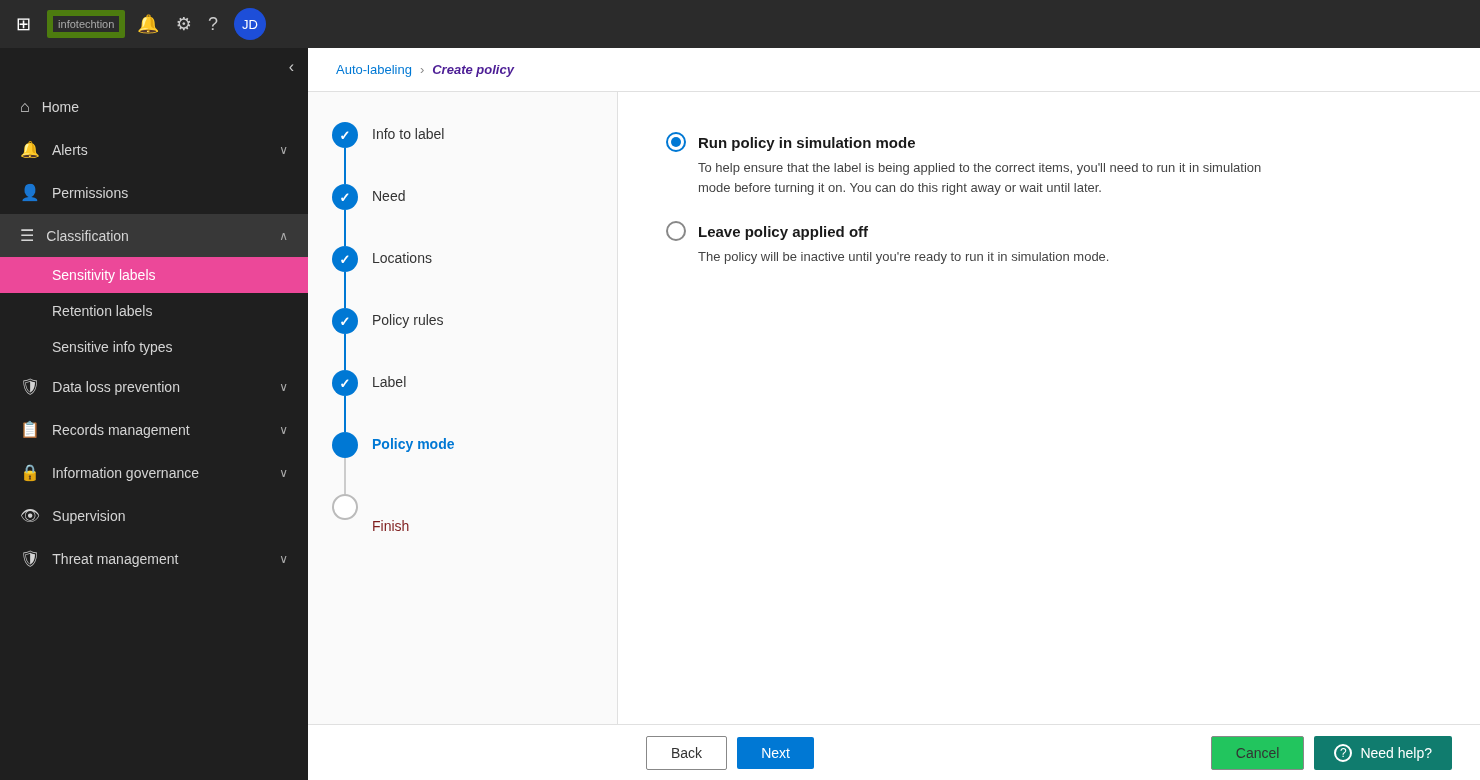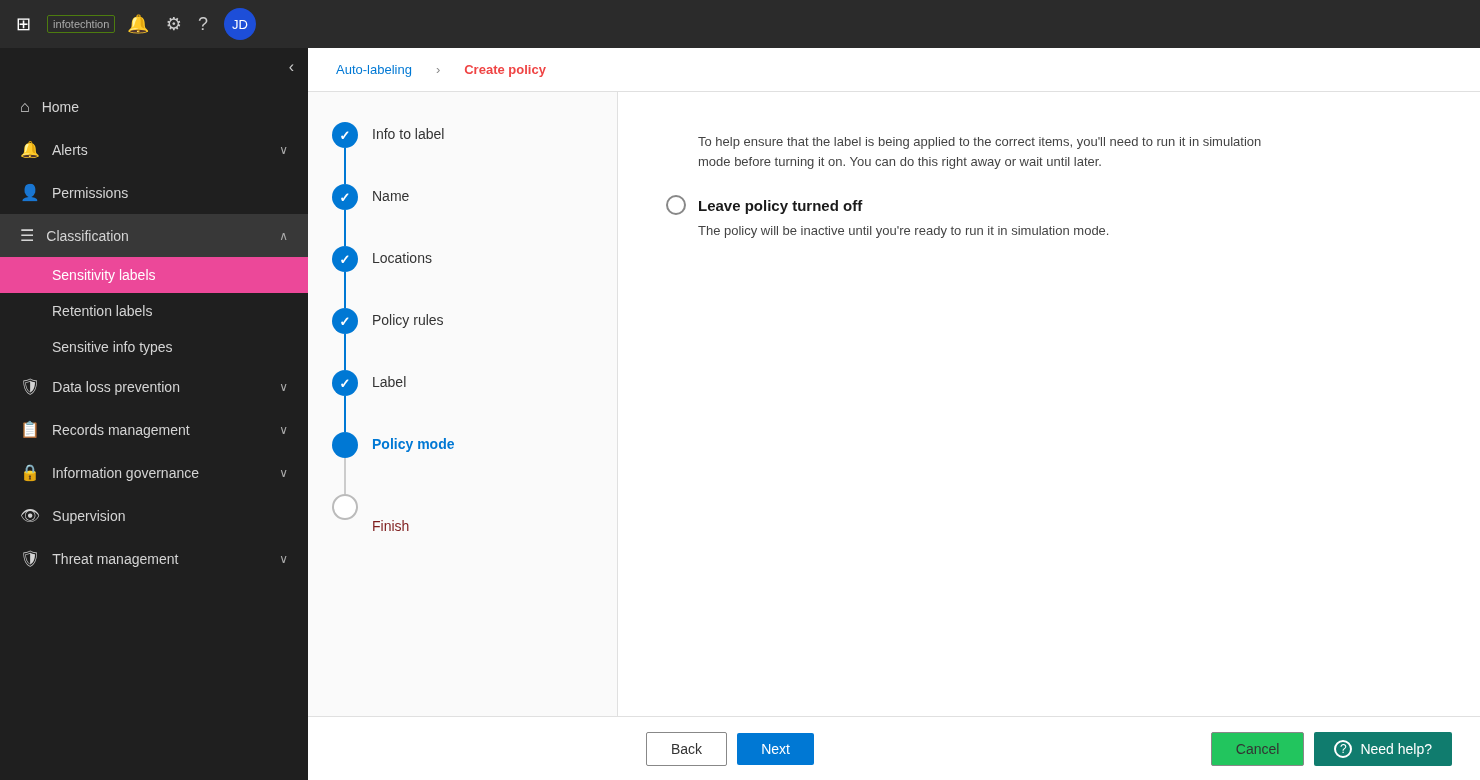--- a/index.html
+++ b/index.html
@@ -17,21 +17,21 @@
     }
     .topbar-waffle {
       color: #fff;
       font-size: 18px;
       cursor: pointer;
       padding: 4px;
     }
     .topbar-logo {
       color: #aaa;
       font-size: 11px;
-      border: 1px solid #4d7c0f;
+      border: 6px solid #4d7c0f;
       padding: 2px 5px;
       border-radius: 2px;
     }
     .topbar-title {
       color: #fff;
       font-size: 15px;
       font-weight: 400;
       flex: 1;
     }
     .topbar-icons {
@@ -123,30 +123,30 @@
     }
 
     
     .breadcrumb {
       padding: 14px 28px;
       font-size: 13px;
       color: #555;
       border-bottom: 1px solid #e0e0e0;
       display: flex;
       align-items: center;
-      gap: 24px;
+      gap: 8px;
       background: #fff;
       flex-shrink: 0;
     }
     .breadcrumb-link {
       color: #0078d4;
       cursor: pointer;
     }
     .breadcrumb-sep { color: #888; }
-    .breadcrumb-current { color: #ef4444; font-weight: 600; }
+    .breadcrumb-current { color: #4c1d95; font-weight: 600; font-style: italic; }
 
     
     .wizard-body {
       display: flex;
       flex: 1;
       overflow: hidden;
     }
 
     
     .steps-panel {
@@ -270,21 +270,21 @@
     .radio-option-desc {
       font-size: 13px;
       color: #444;
       margin-left: 32px;
       line-height: 1.5;
       max-width: 580px;
     }
 
     
     .bottom-bar {
-      height: 64px;
+      height: 56px;
       background: #fff;
       border-top: 1px solid #e0e0e0;
       display: flex;
       align-items: center;
       padding: 0 28px;
       gap: 10px;
       flex-shrink: 0;
     }
     .btn-back {
       padding: 8px 24px;
@@ -444,21 +444,21 @@
           <span class="step-label">Info to label</span>
         </div>
 
         <div class="step-item">
           <div class="step-connector">
             <div class="step-circle completed">
               <span class="check-icon">✓</span>
             </div>
             <div class="step-line"></div>
           </div>
-          <span class="step-label">Name</span>
+          <span class="step-label">Need</span>
         </div>
 
         <div class="step-item">
           <div class="step-connector">
             <div class="step-circle completed">
               <span class="check-icon">✓</span>
             </div>
             <div class="step-line"></div>
           </div>
           <span class="step-label">Locations</span>
@@ -497,27 +497,31 @@
             <div class="step-circle inactive"></div>
           </div>
           <span class="step-label inactive">Finish</span>
         </div>
 
       </div>
 
       <div class="wizard-content">
 
         <div class="radio-option">
+          <div class="radio-label-row">
+            <div class="radio-btn selected"></div>
+            <span class="radio-option-label">Run policy in simulation mode</span>
+          </div>
           <div class="radio-option-desc">To help ensure that the label is being applied to the correct items, you'll need to run it in simulation mode before turning it on. You can do this right away or wait until later.</div>
         </div>
 
         <div class="radio-option">
           <div class="radio-label-row">
             <div class="radio-btn unselected"></div>
-            <span class="radio-option-label">Leave policy turned off</span>
+            <span class="radio-option-label">Leave policy applied off</span>
           </div>
           <div class="radio-option-desc">The policy will be inactive until you're ready to run it in simulation mode.</div>
         </div>
       </div>
     </div>
 
     <div class="bottom-bar">
       <button class="btn-back">Back</button>
       <button class="btn-next">Next</button>
       <button class="btn-cancel">Cancel</button>

